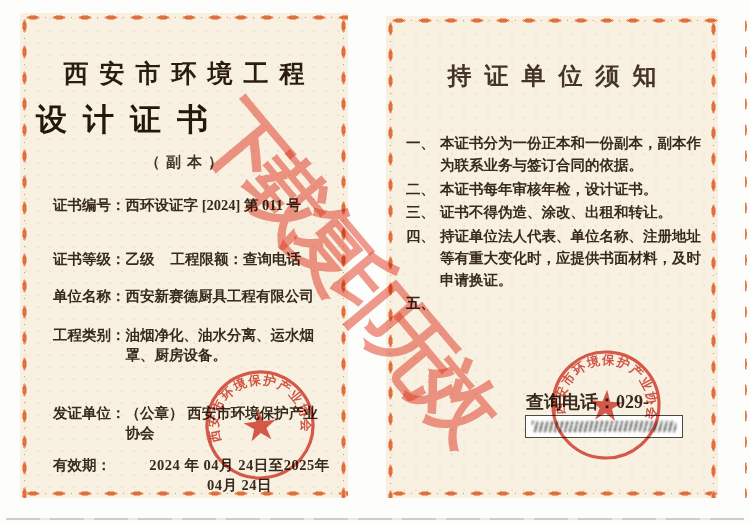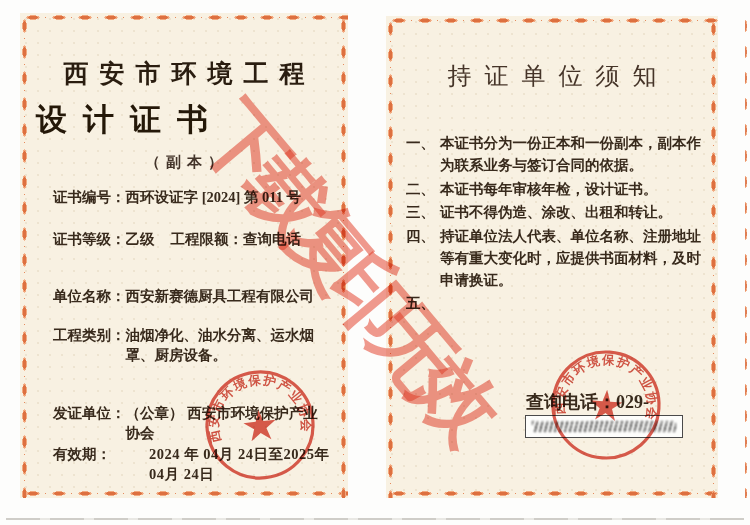--- a/index.html
+++ b/index.html
@@ -62,30 +62,30 @@
   }
   .lp-sub{
     position:absolute;left:0;right:0;top:140px;text-align:center;
     font-size:15px;letter-spacing:6px;text-indent:6px;color:#43342a;font-weight:bold;
   }
   .field{
     position:absolute;left:33px;right:18px;display:flex;
     font-size:14.5px;font-weight:bold;color:#382a1c;line-height:1.4;
   }
   .field .lab{white-space:nowrap;}
-  .f-certno{top:174px;text-align:center;} .f-grade{top:216px;} .f-company{top:273px;}
-  .f-category{top:312px;} .f-issuer{top:390px;} .f-validity{top:431px;}
+  .f-certno{top:182px;text-align:center;} .f-grade{top:236px;} .f-company{top:273px;}
+  .f-category{top:312px;} .f-issuer{top:390px;} .f-validity{top:442px;text-align:center;}
   .f-grade .val{margin-right:16px;}
   .f-category .val{width:228px;}
   .f-validity .val{letter-spacing:.5px;margin-left:38px;}
 
   
   .rp-title{
     position:absolute;left:0;right:0;top:44px;text-align:center;
-    font-size:24px;letter-spacing:13px;text-indent:13px;color:#453428;font-weight:normal;
+    font-size:24px;letter-spacing:13px;text-indent:13px;color:#453428;font-weight:bold;
   }
   .notices{position:absolute;left:20px;top:117px;width:298px;}
   .notice{display:flex;font-size:14.5px;font-weight:bold;color:#382a1c;line-height:1.5;margin-bottom:2px;}
   .notice .num{white-space:nowrap;flex:0 0 34px;}
   .notice .txt{flex:1;}
   .rp-phone{
     position:absolute;left:140px;top:374px;font-size:18px;font-weight:bold;color:#382a1c;
   }
   .redacted{
     position:absolute;left:139px;top:399px;width:158px;height:23px;

